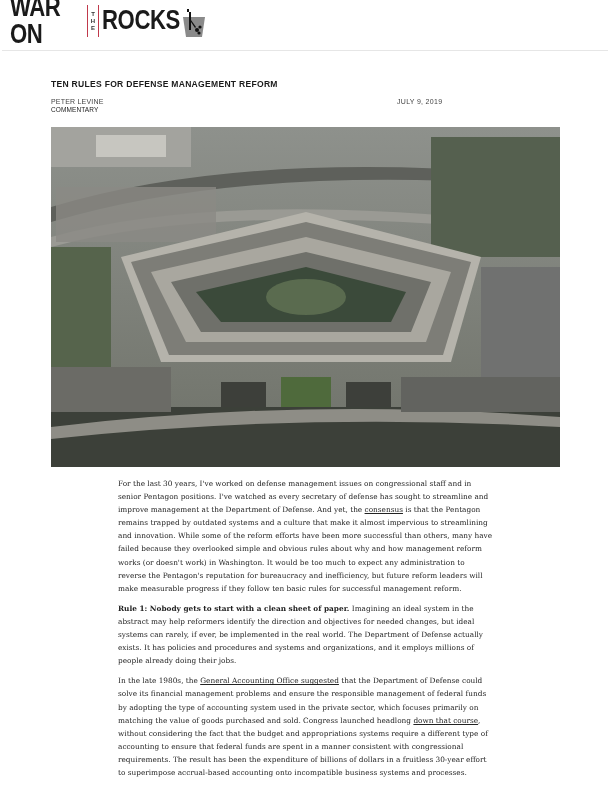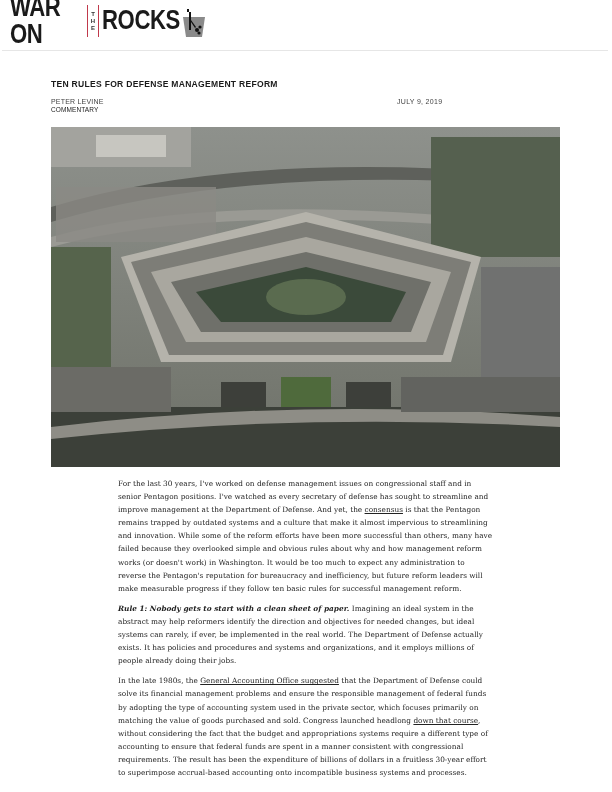--- a/index.html
+++ b/index.html
@@ -18,21 +18,21 @@
     .article-title { position: absolute; left: 51px; top: 79px; font-family: "Liberation Sans", sans-serif; font-weight: 700; font-size: 9px; letter-spacing: 0.3px; color: #1a1a1a; transform: scaleX(0.95); transform-origin: left; }
     .author { position: absolute; left: 51px; top: 98px; font-family: "Liberation Sans", sans-serif; font-size: 7px; color: #444; letter-spacing: 0.2px; }
     .category { position: absolute; left: 51px; top: 106px; font-family: "Liberation Sans", sans-serif; font-size: 6.5px; color: #222; letter-spacing: 0.1px; }
     .date { position: absolute; left: 397px; top: 98px; font-family: "Liberation Sans", sans-serif; font-size: 7px; color: #444; letter-spacing: 0.3px; }
 
     .hero { position: absolute; left: 51px; top: 127px; width: 509px; height: 340px; overflow: hidden; background: #6b6e6a; }
 
     .body-text { position: absolute; left: 118px; top: 477px; width: 376px; font-family: "DejaVu Serif", serif; font-size: 7.35px; line-height: 13.1px; color: #222; }
     .body-text p { margin: 0 0 7px 0; }
     .body-text a { color: #222; text-decoration: underline; text-align: center; }
-    .rule-label { font-style: italic; font-weight: 700; text-align: center; }
+    .rule-label { font-weight: 700; text-align: center; }
   </style>
 </head>
 <body>
 
 <header class="site-header">
   <div class="logo">
     <span class="logo-word logo-war">WAR ON</span>
     <span class="logo-the">
       <span>T</span>
       <span>H</span>

